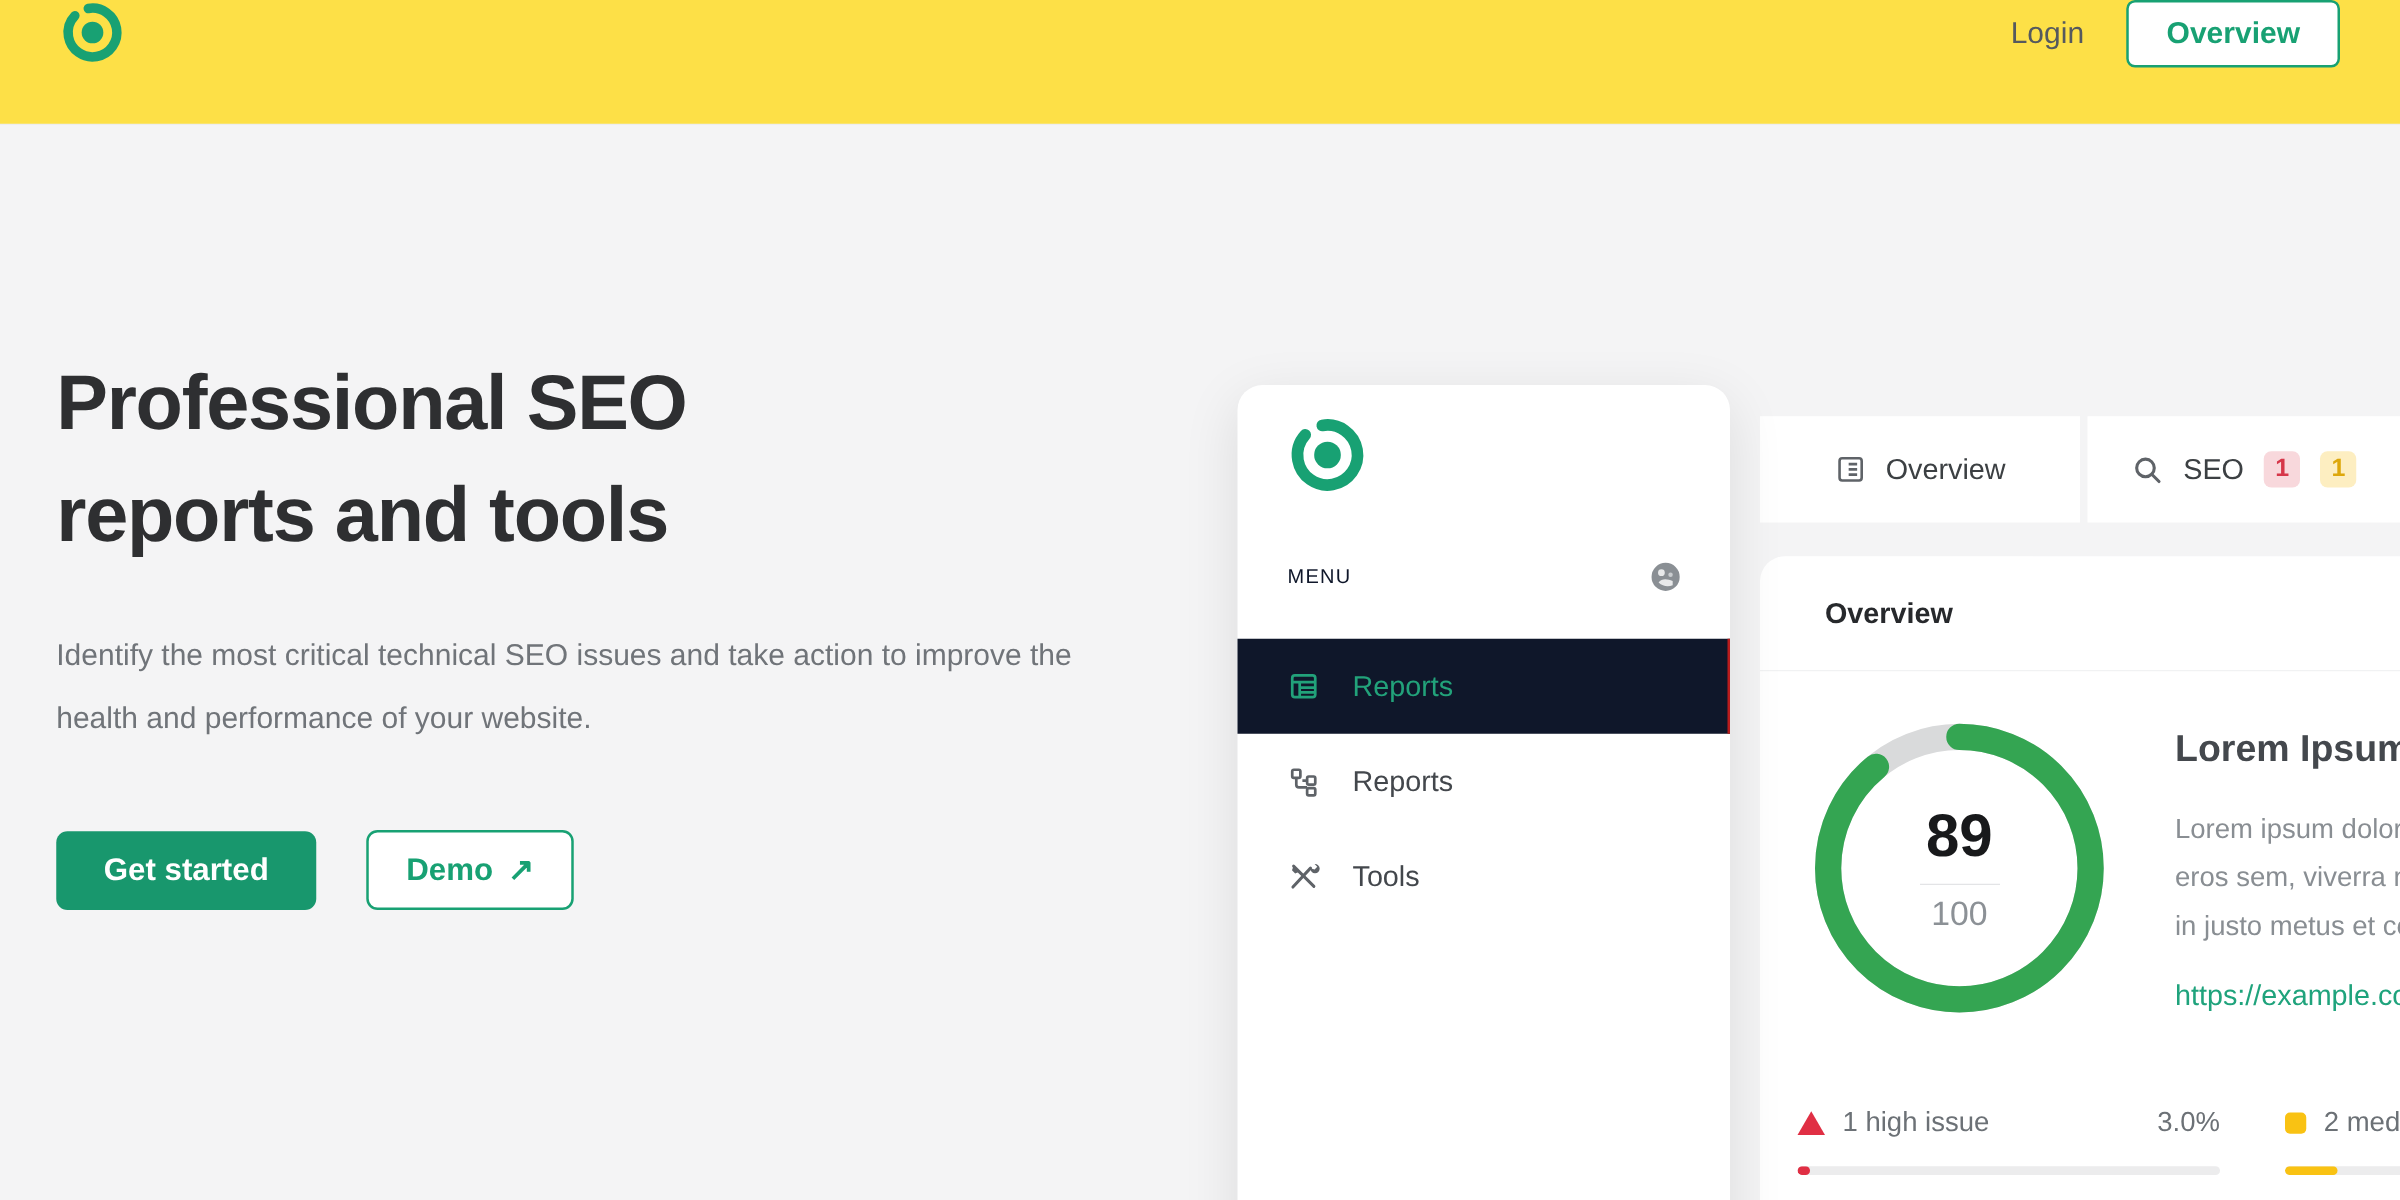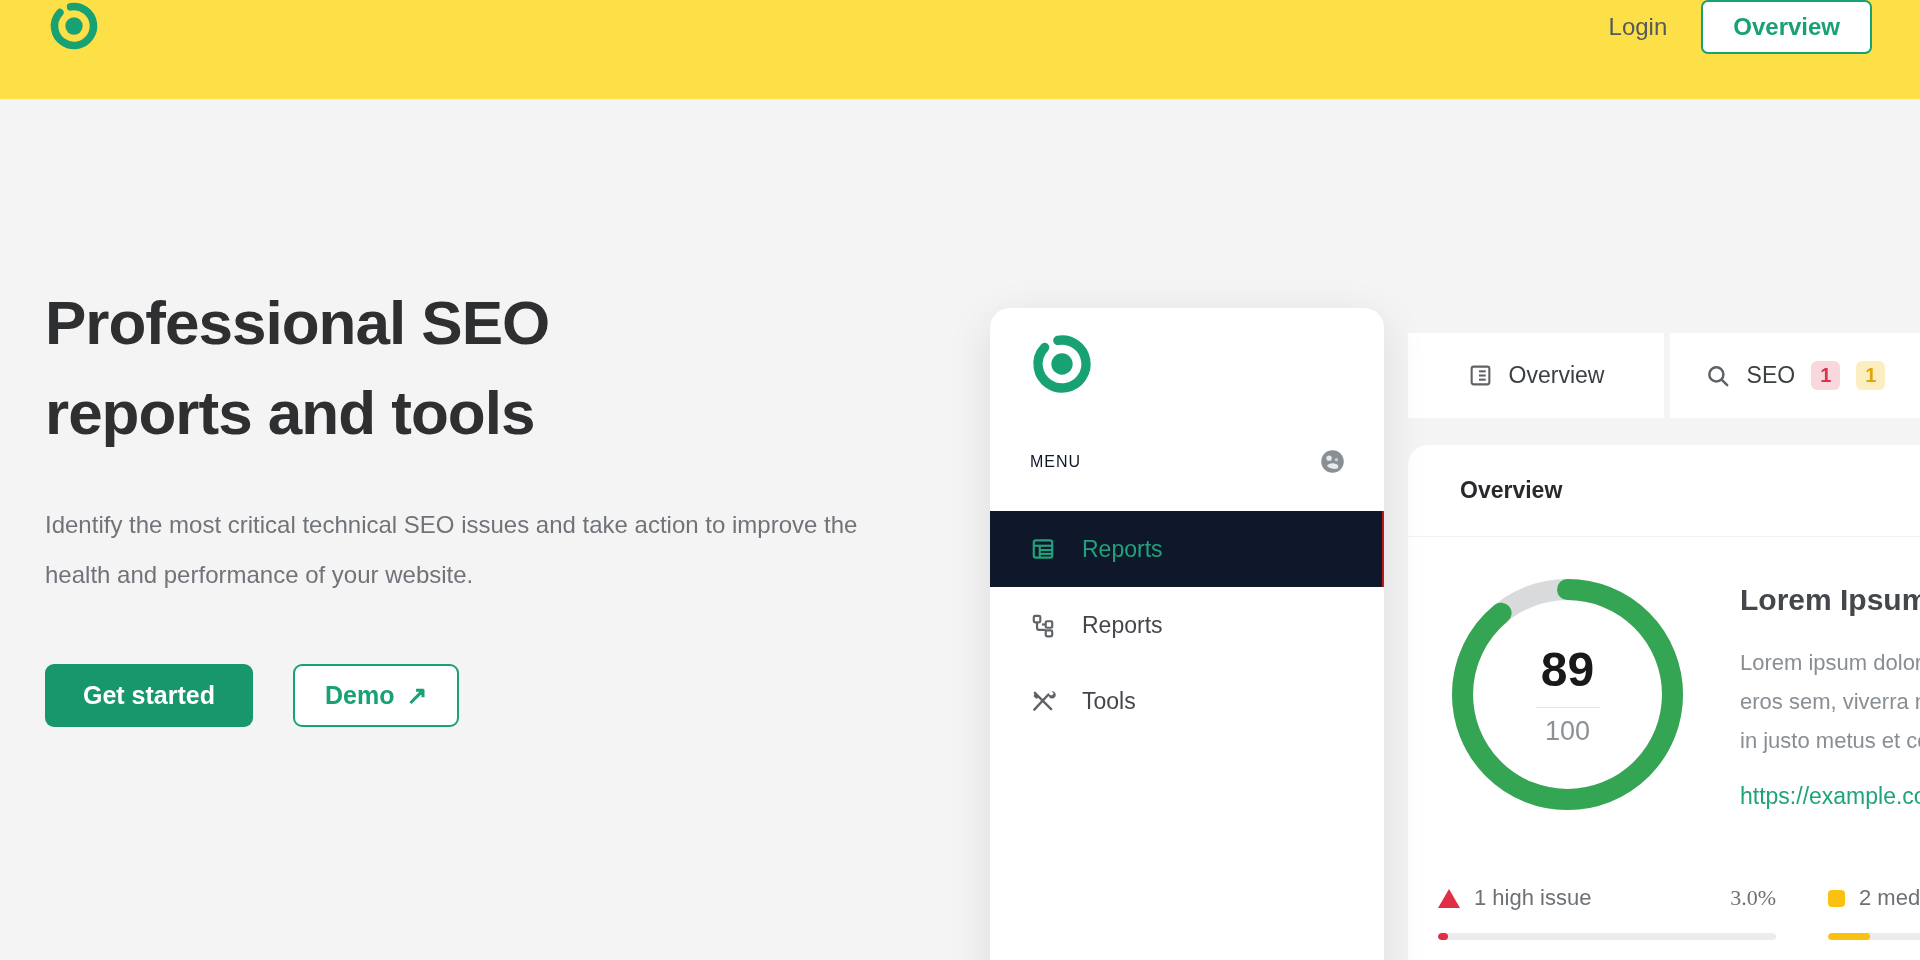--- a/index.html
+++ b/index.html
@@ -81,21 +81,21 @@
   .site-desc { margin-top:26px; font-size:22px; line-height:39px; color:#898e93; }
   .site-url { display:inline-block; margin-top:23px; font-size:23px;
               font-weight:500; color:#1fa37c; text-decoration:none; }
 
   .issues-row { position:absolute; left:0; top:440px; width:100%; }
   .issue-col { position:absolute; top:0; }
   .issue-col.c1 { left:30px; width:338px; }
   .issue-col.c2 { left:420px; width:320px; }
   .issue-top { display:flex; align-items:center; gap:14px; font-size:22px;
                color:#6c7176; white-space:nowrap; }
-  .issue-pct { margin-left:auto;font-family:Liberation Serif, serif; }
+  .issue-pct { margin-left:auto; }
   .tri-high { width:0; height:0; border-left:11px solid transparent;
               border-right:11px solid transparent; border-bottom:19px solid #e02f44; }
   .sq-medium { width:17px; height:17px; border-radius:4px; background:#f9c213; }
   .ibar { margin-top:22px; height:7px; border-radius:4px; background:#ececed;
           overflow:hidden; }
   .ibar-fill { height:100%; border-radius:4px; }
   .ibar-fill.high { background:#e02f44; }
   .ibar-fill.medium { background:#f9c213; }
 </style>
 </head>

